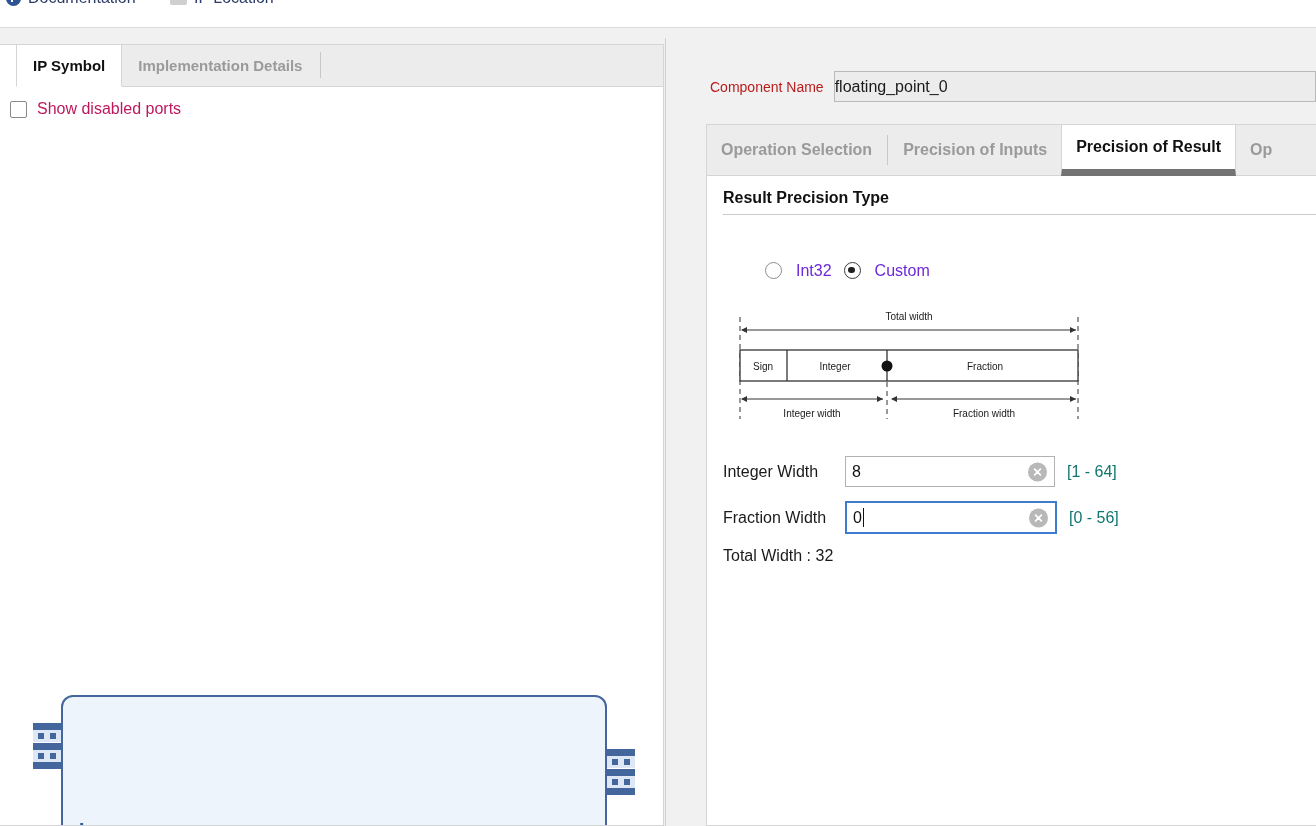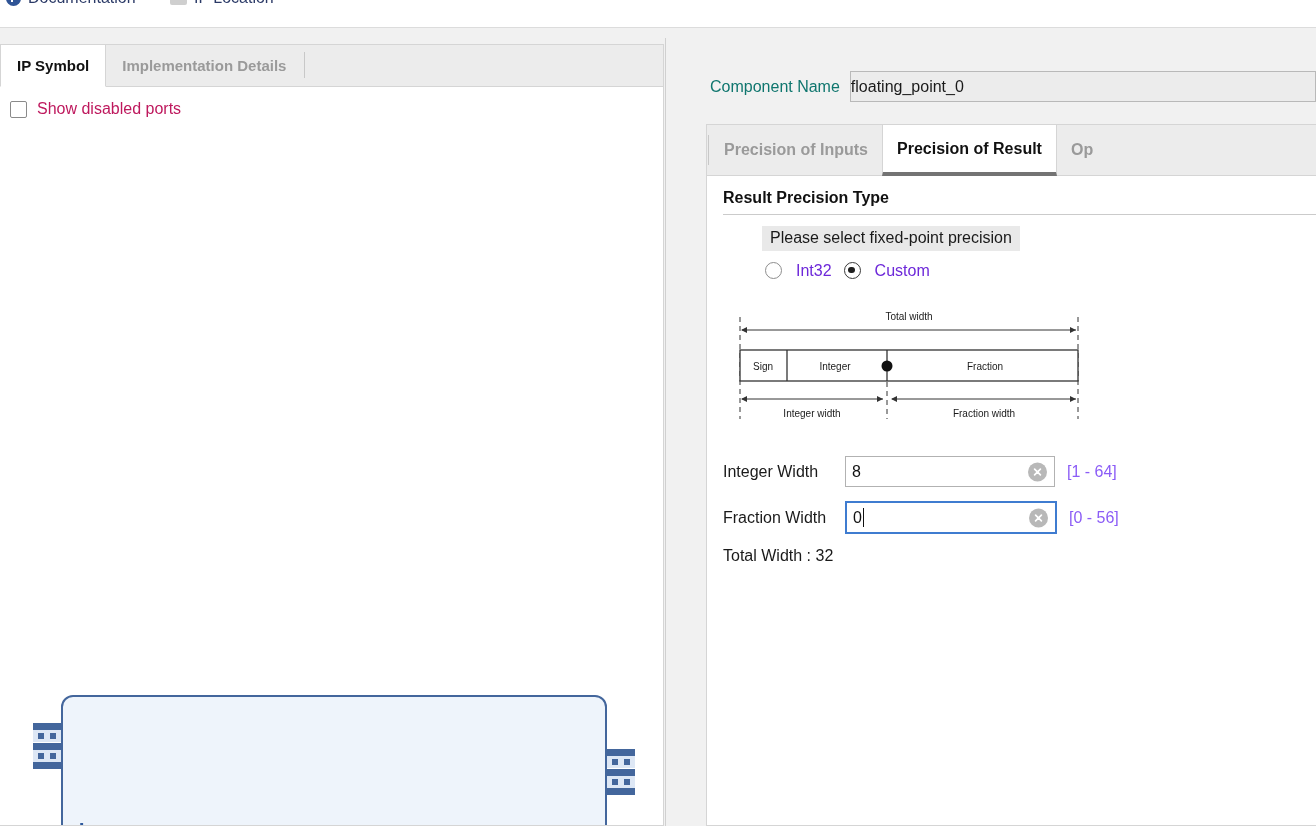--- a/index.html
+++ b/index.html
@@ -82,21 +82,21 @@
     left: 0; top: 16px;
     width: 664px; height: 782px;
     background: #ffffff;
     border: 1px solid #d5d5d5;
     border-left: none;
     box-sizing: border-box;
     overflow: hidden;
   }
   #left-tabbar {
     position: absolute;
-    left: 0; top: 0;
+    left: 16px; top: 0;
     width: 664px; height: 42px;
     background: #ececec;
     border-bottom: 1px solid #d5d5d5;
     box-sizing: border-box;
     display: flex;
     align-items: flex-end;
   }
   .ltab {
     height: 42px;
     display: flex;
@@ -207,22 +207,22 @@
   }
   #component-row {
     position: absolute;
     left: 44px; top: 43px;
     display: flex;
     align-items: center;
     gap: 10px;
     width: 606px;
   }
   #component-name-label {
-    font-size: 16px;
-    color: #0f766e;
+    font-size: 14px;
+    color: #b91c1c;
     white-space: nowrap;
   }
   #component-name-input {
     flex: 1 1 auto;
     height: 31px;
     background: #ececec;
     border: 1px solid #b9b9b9;
     box-sizing: border-box;
     display: flex;
     align-items: center;
@@ -259,21 +259,21 @@
     font-weight: bold;
     color: #9a9a9a;
     box-sizing: border-box;
     white-space: nowrap;
   }
   .rtab.active {
     background: #ffffff;
     color: #111111;
     border-left: 1px solid #d5d5d5;
     border-right: 1px solid #d5d5d5;
-    border-bottom: 4px solid #737373;
+    border-bottom: 7px solid #737373;
     margin-bottom: -1px;
   }
   .rtab-sep {
     width: 1px; height: 30px;
     background: #c8c8c8;
     margin: 0 1px 10px 1px;
   }
 
   #result-precision-heading {
     position: absolute;
@@ -382,21 +382,21 @@
     border-radius: 50%;
     background: #b8b8b8;
     display: flex;
     align-items: center;
     justify-content: center;
   }
   .clear-btn svg { display: block; }
   .range-hint {
     margin-left: 12px;
     font-size: 16px;
-    color: #8b5cf6;
+    color: #0f766e;
     white-space: nowrap;
   }
   #total-width-text {
     position: absolute;
     left: 16px; top: 422px;
     font-size: 16px;
     color: #1a1a1a;
     text-align: center;
   }
 </style>
@@ -477,36 +477,38 @@
     <div id="component-row">
       <span id="component-name-label">Component Name</span>
       <div id="component-name-input">
         <span>floating_point_0</span>
       </div>
     </div>
 
     <div id="right-tabs-wrap">
 
       <div id="right-tabbar">
+        <div class="rtab">
+          <span>Operation Selection</span>
+        </div>
         <div class="rtab-sep"></div>
         <div class="rtab">
           <span>Precision of Inputs</span>
         </div>
         <div class="rtab active">
           <span>Precision of Result</span>
         </div>
         <div class="rtab">
           <span>Op</span>
         </div>
       </div>
 
       <div id="result-precision-heading">Result Precision Type</div>
       <div id="heading-rule"></div>
 
-      <div id="select-precision-hint">Please select fixed-point precision</div>
 
       <div id="radio-row">
         <div class="radio-item">
           <span class="radio-circle"></span>
           <span>Int32</span>
         </div>
         <div class="radio-item">
           <span class="radio-circle checked"></span>
           <span>Custom</span>
         </div>

